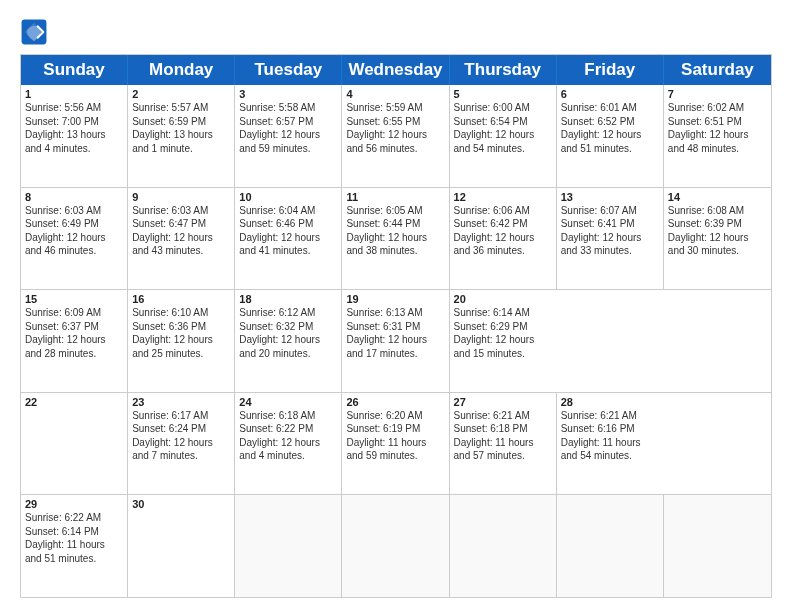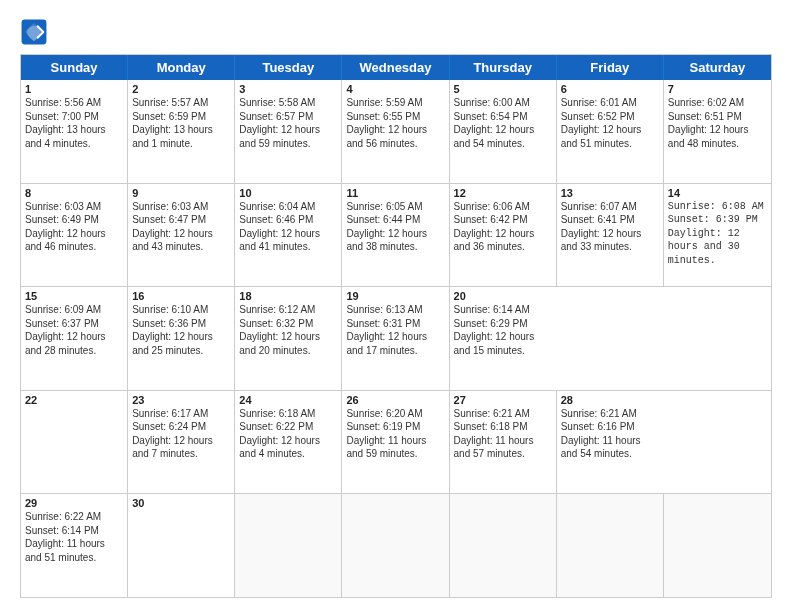--- a/index.html
+++ b/index.html
@@ -61,21 +61,21 @@
       flex-direction: column;
       border: 1px solid #ccc;
     }
     .cal-header {
       display: grid;
       grid-template-columns: repeat(7, 1fr);
       background: #1565c0;
     }
     .cal-header-cell {
       color: #fff;
-      font-size: 13px;
+      font-size: 17px;
       font-weight: bold;
       text-align: center;
       padding: 5px 2px;
       border-right: 1px solid #1976d2;
     }
     .cal-header-cell:last-child { border-right: none; }
     .cal-body {
       flex: 1;
       display: flex;
       flex-direction: column;
@@ -221,21 +221,21 @@
 Daylight: 12 hours and 36 minutes.</div>
           </div>
           <div class="cal-cell">
             <span class="day-num">13</span>
             <div class="cell-text" style="white-space: pre-line;">Sunrise: 6:07 AM
 Sunset: 6:41 PM
 Daylight: 12 hours and 33 minutes.</div>
           </div>
           <div class="cal-cell">
             <span class="day-num">14</span>
-            <div class="cell-text" style="white-space: pre-line; font-family: Liberation Mono, monospace;">Sunrise: 6:08 AM
+            <div class="cell-text" style="white-space: pre-line;">Sunrise: 6:08 AM
 Sunset: 6:39 PM
 Daylight: 12 hours and 30 minutes.</div>
           </div>
         </div>
         <div class="cal-row">
           <div class="cal-cell">
             <span class="day-num">15</span>
             <div class="cell-text" style="white-space: pre-line;">Sunrise: 6:09 AM
 Sunset: 6:37 PM
 Daylight: 12 hours and 28 minutes.</div>

